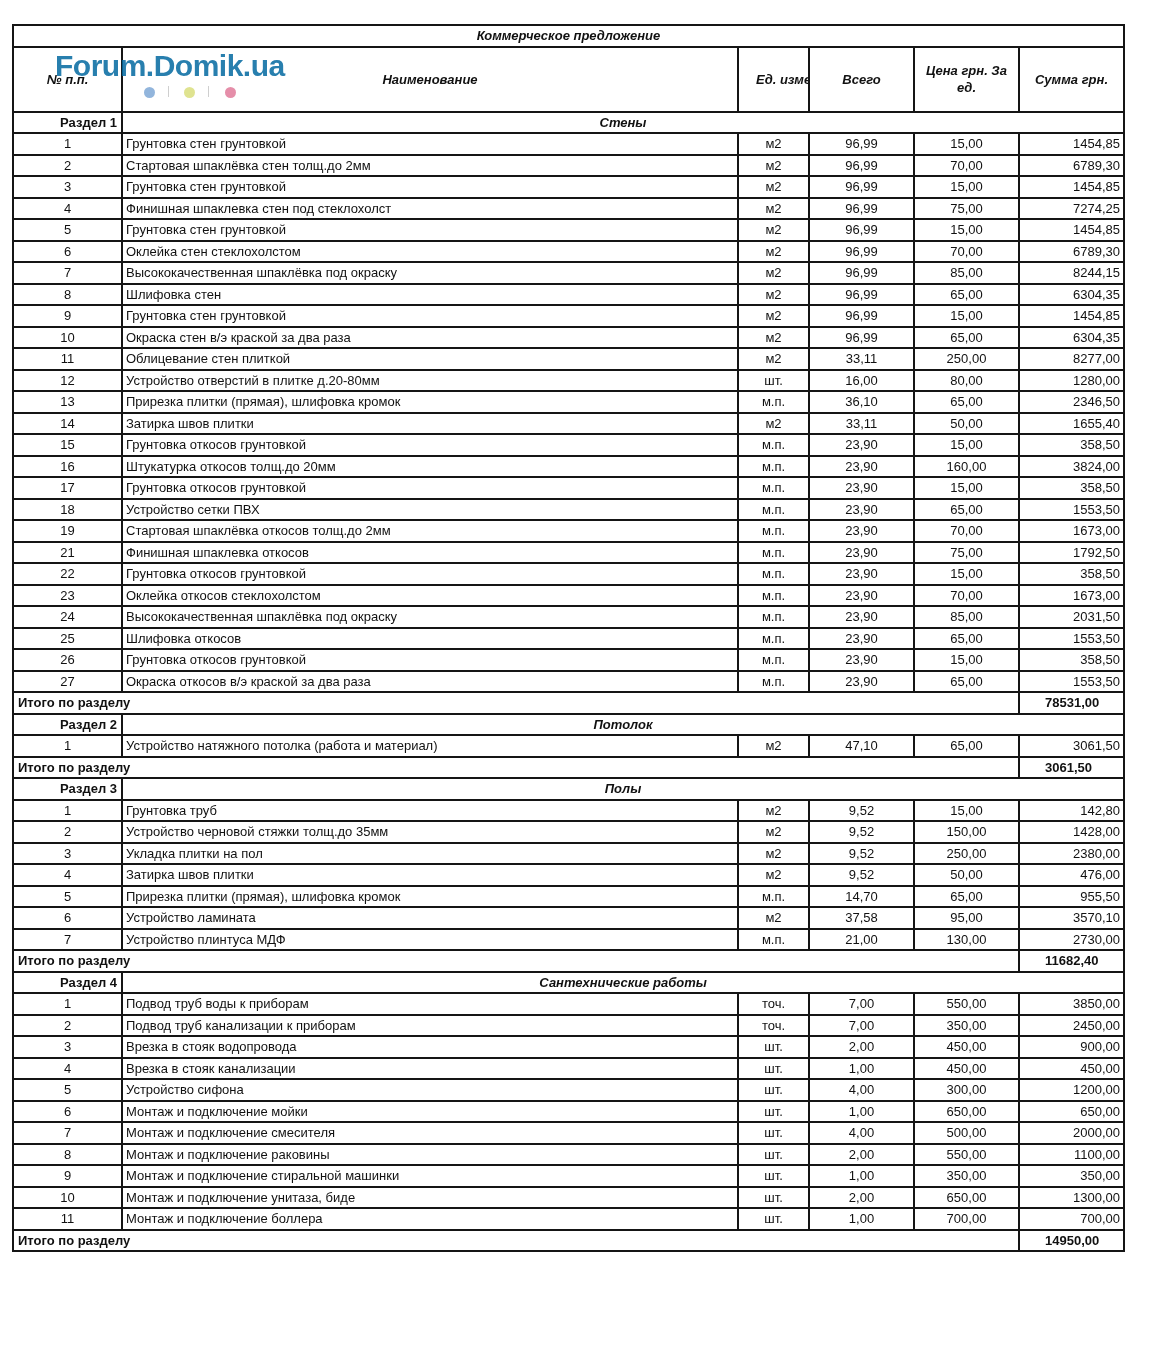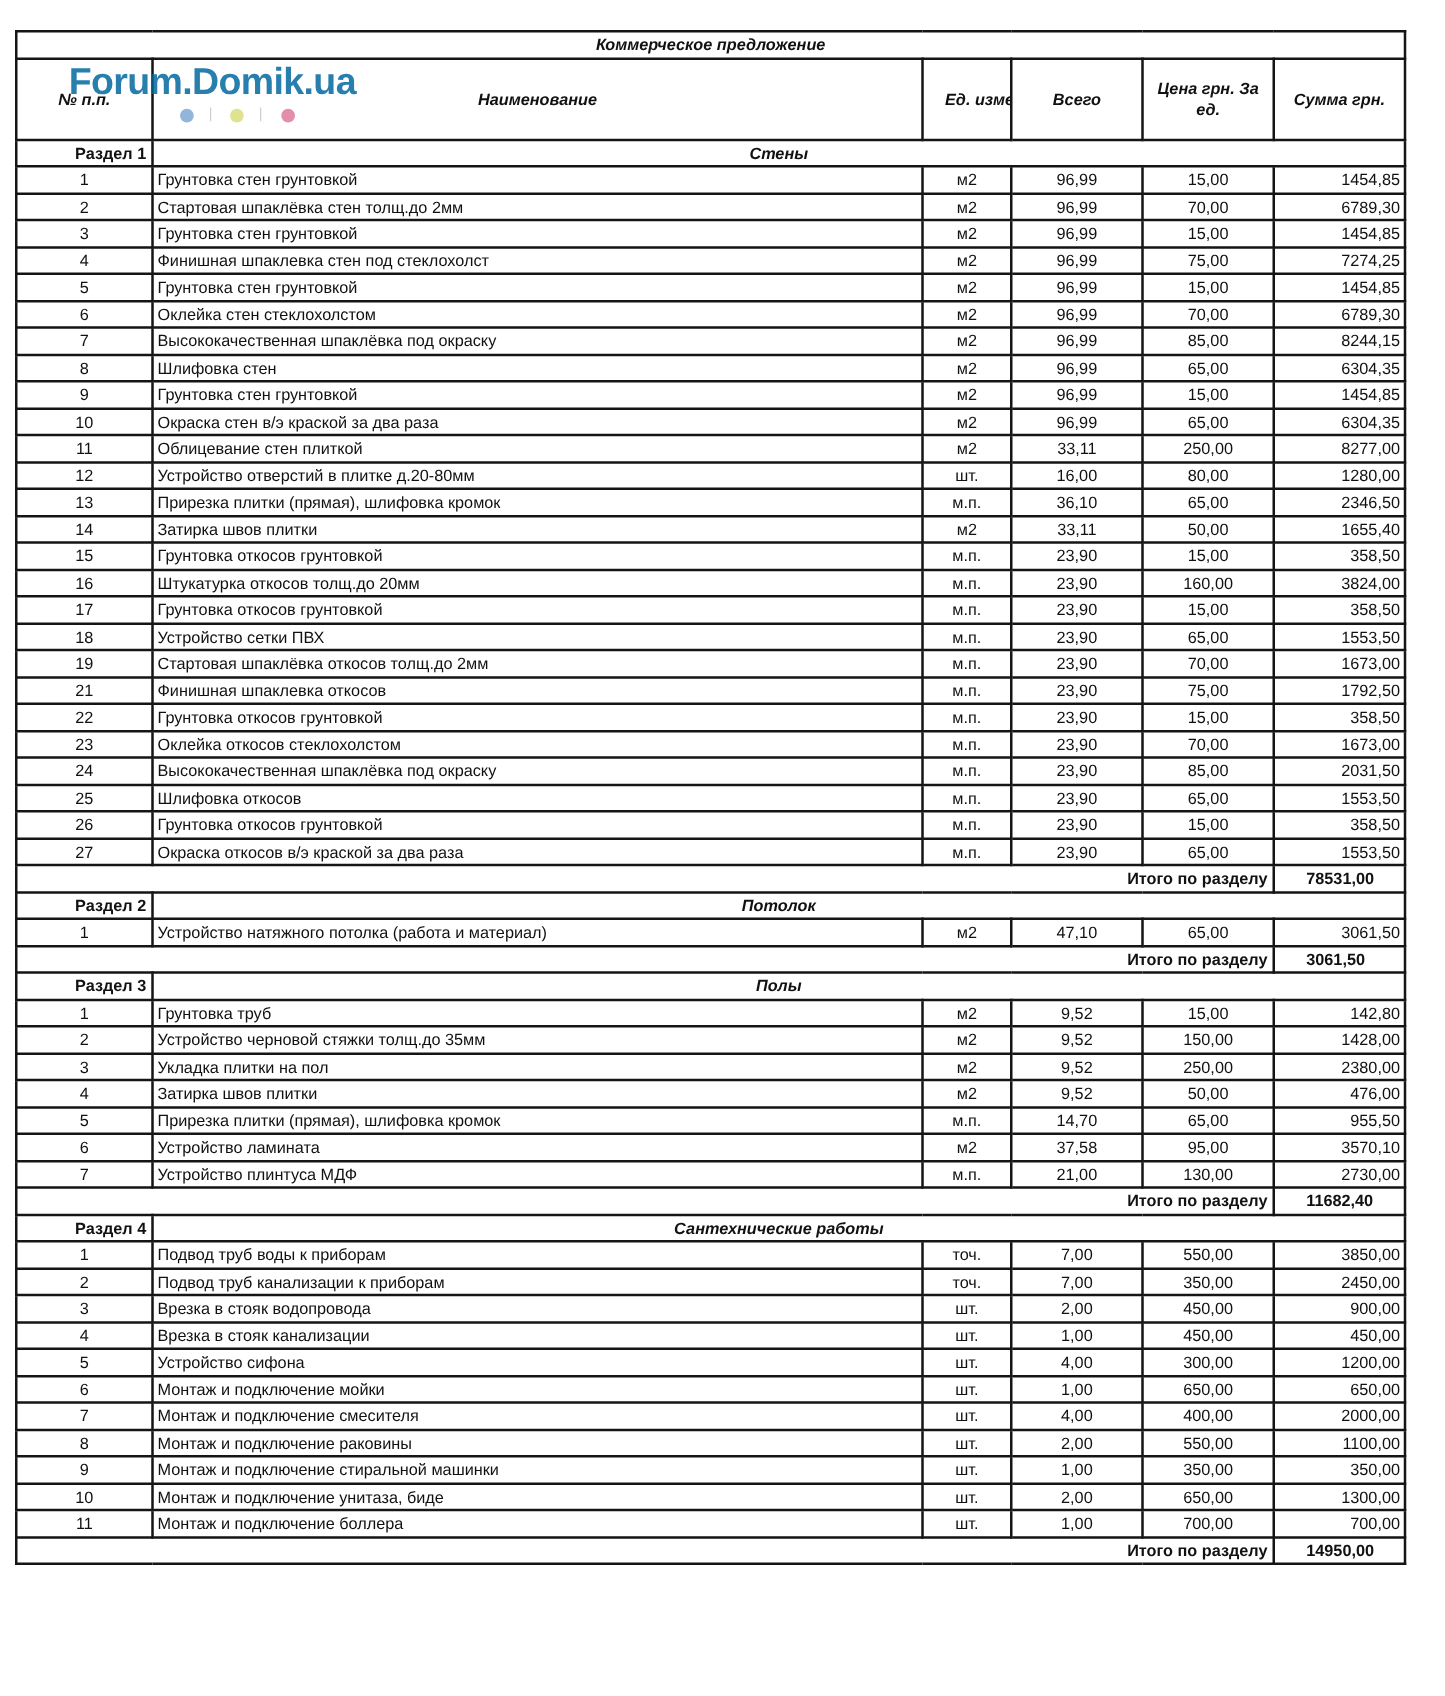--- a/index.html
+++ b/index.html
@@ -19,21 +19,21 @@
     .head-row th { font-weight: bold; font-style: italic; text-align: center; height: 63px;
                    white-space: normal; line-height: 17px; font-size: 13px; }
     .head-row th.unit { text-align: left; padding-left: 17px; white-space: nowrap; overflow: hidden; }
     .sec-row td.sec-label { font-weight: bold; text-align: right; }
     .sec-row td.sec-title { font-weight: bold; font-style: italic; text-align: center; }
     td.num { text-align: center; }
     td.name { text-align: left; padding-left: 3px; }
     td.unit { text-align: center; }
     td.qty, td.price { text-align: center; }
     td.sum { text-align: right; padding-right: 3px; }
-    .total-row td.total-label { text-align: right; font-weight: bold; border-right: 2px solid #151515; }
+    .total-row td.total-label { text-align: left; font-weight: bold; border-right: 2px solid #151515; }
     .total-row td.total-val { font-weight: bold; text-align: left; padding-left: 25px; margin-left: 47px; }
     .watermark { position: absolute; left: 55px; top: 49px; pointer-events: none; }
     .wm-text { font-family: "Liberation Sans", sans-serif; font-weight: bold; font-size: 30px;
                color: #4f97cf; opacity: 0.85; letter-spacing: -0.5px; line-height: 34px; }
     .wm-dots { position: relative; height: 14px; margin-top: 2px; }
     .wm-dot { position: absolute; top: 2px; width: 11px; height: 11px; border-radius: 50%; }
     .wm-sep { position: absolute; top: 1px; width: 1px; height: 11px; background: #cfcfcf; }
   </style>
 </head>
 <body>
@@ -408,21 +408,21 @@
           <td class="unit">шт.</td>
           <td class="qty">1,00</td>
           <td class="price">650,00</td>
           <td class="sum">650,00</td>
         </tr>
         <tr>
           <td class="num">7</td>
           <td class="name">Монтаж и подключение смесителя</td>
           <td class="unit">шт.</td>
           <td class="qty">4,00</td>
-          <td class="price">400,00</td>
+          <td class="price">500,00</td>
           <td class="sum">2000,00</td>
         </tr>
         <tr>
           <td class="num">8</td>
           <td class="name">Монтаж и подключение раковины</td>
           <td class="unit">шт.</td>
           <td class="qty">2,00</td>
           <td class="price">550,00</td>
           <td class="sum">1100,00</td>
         </tr>

